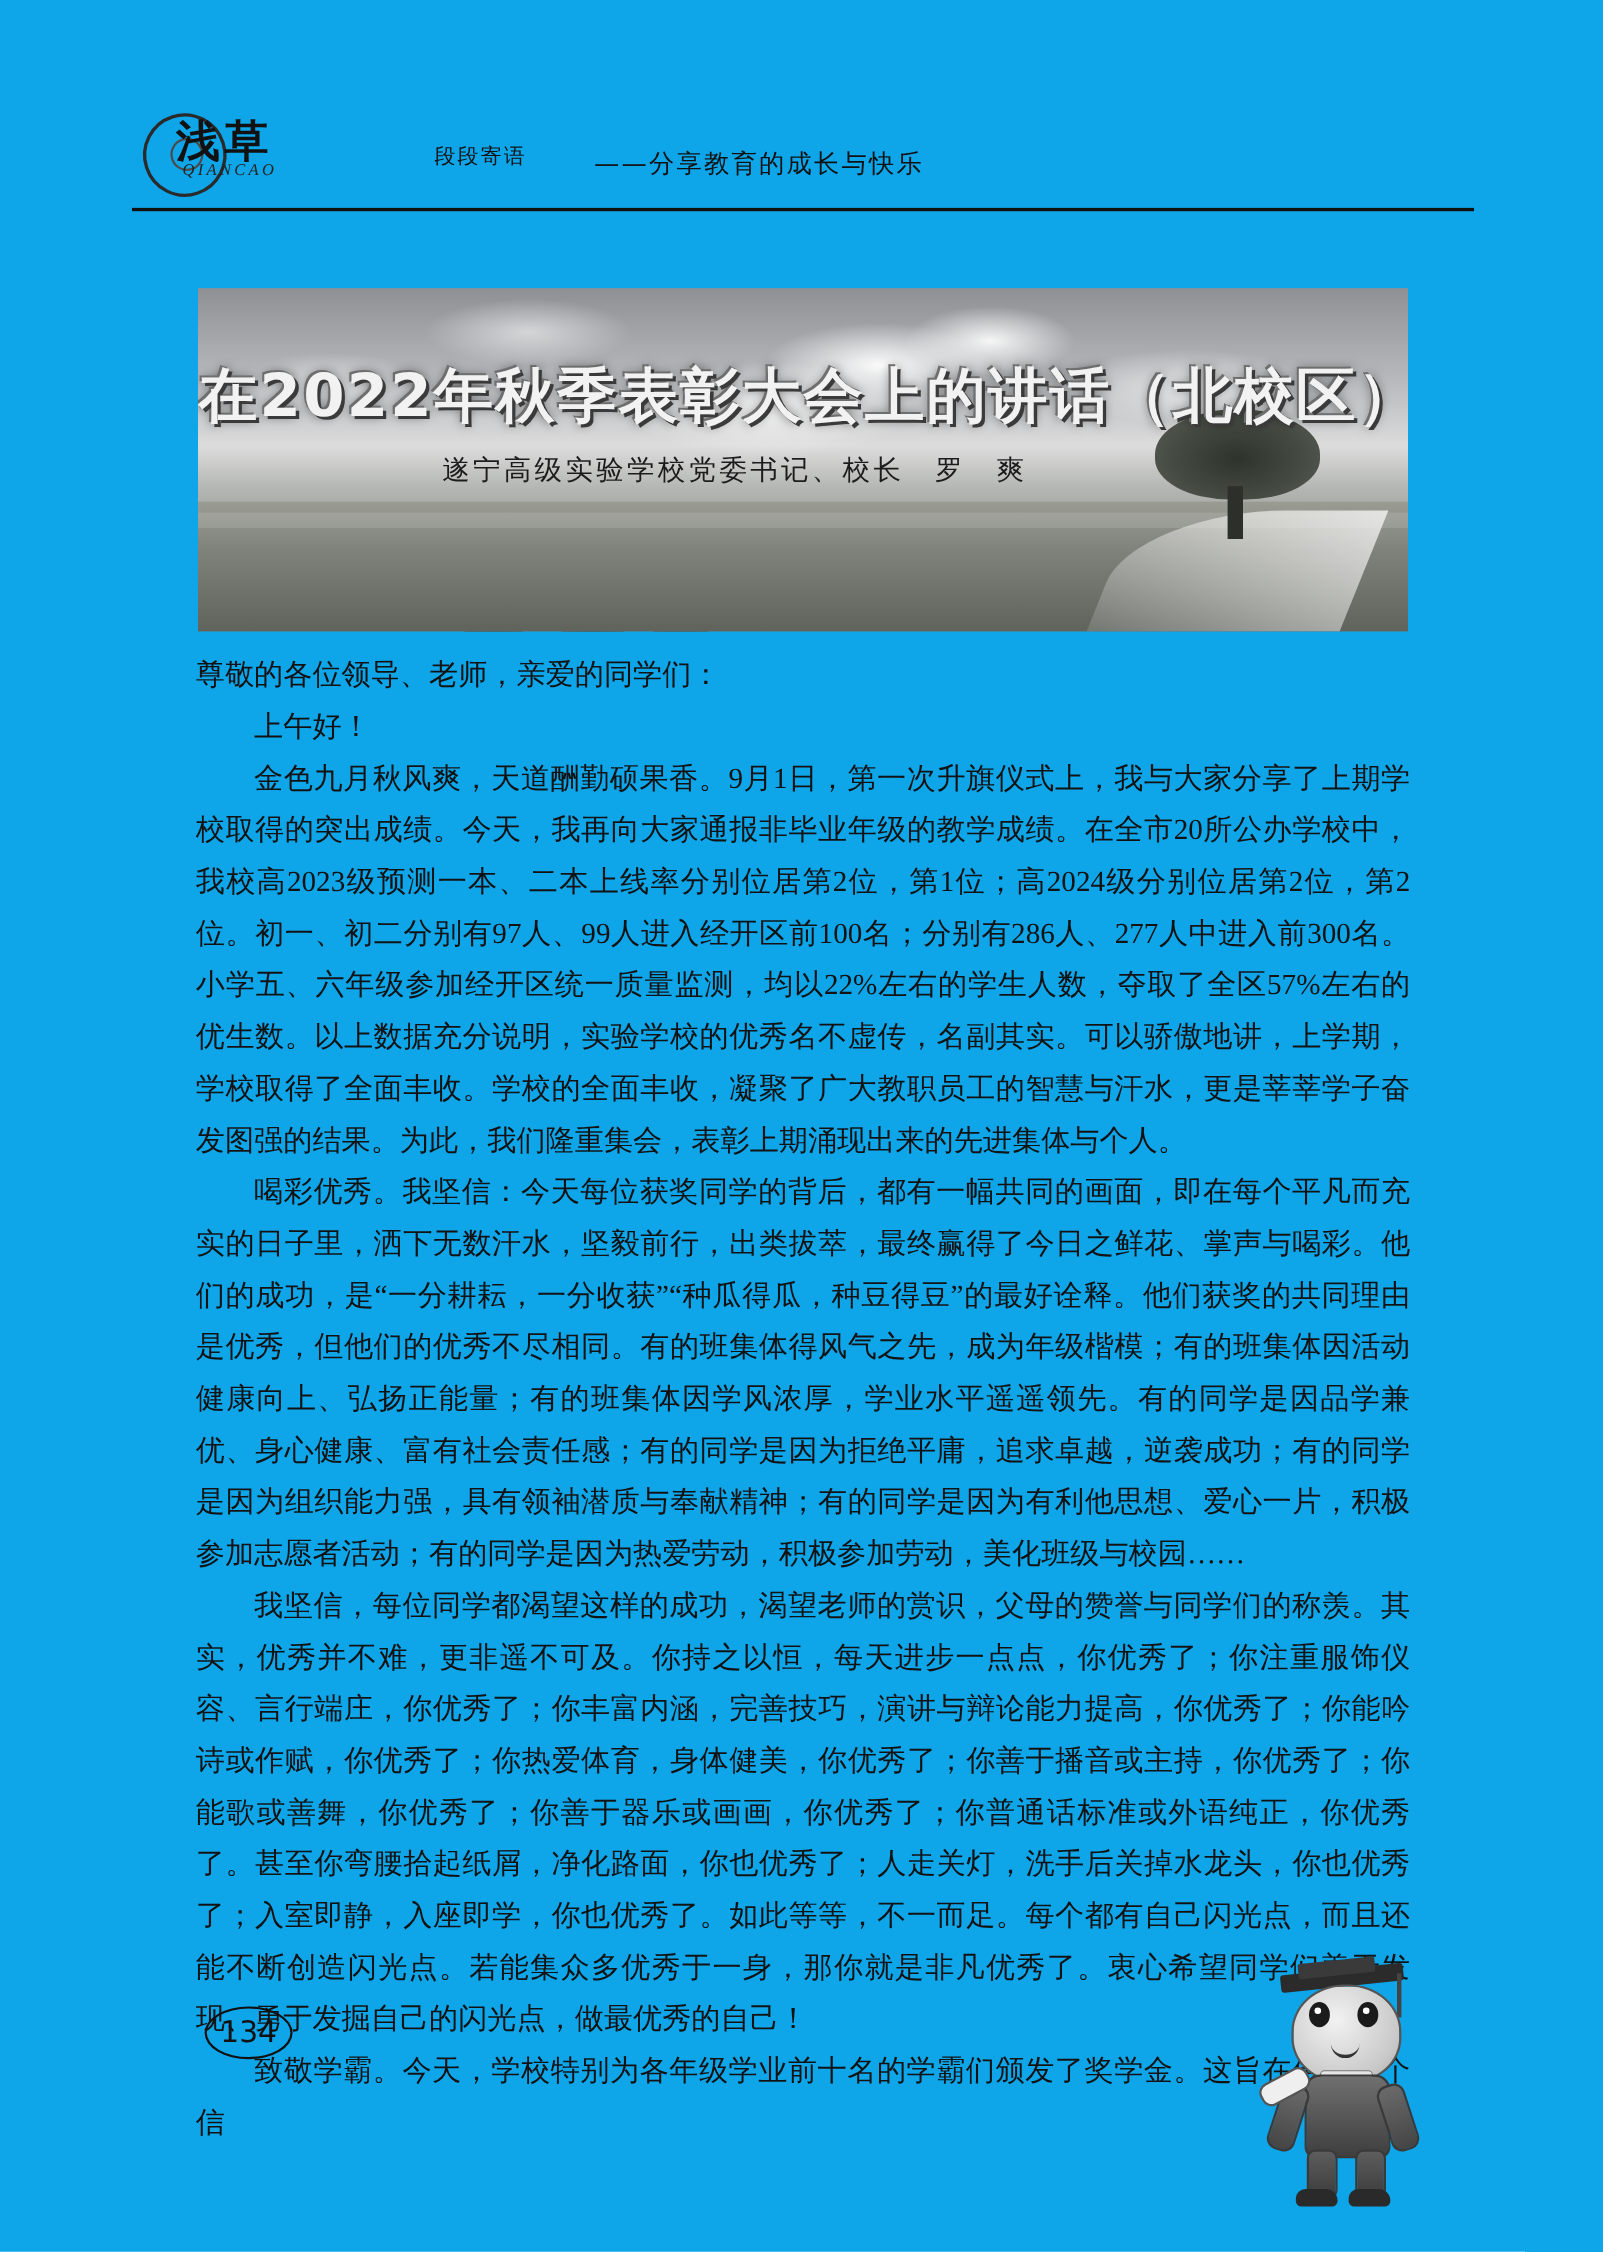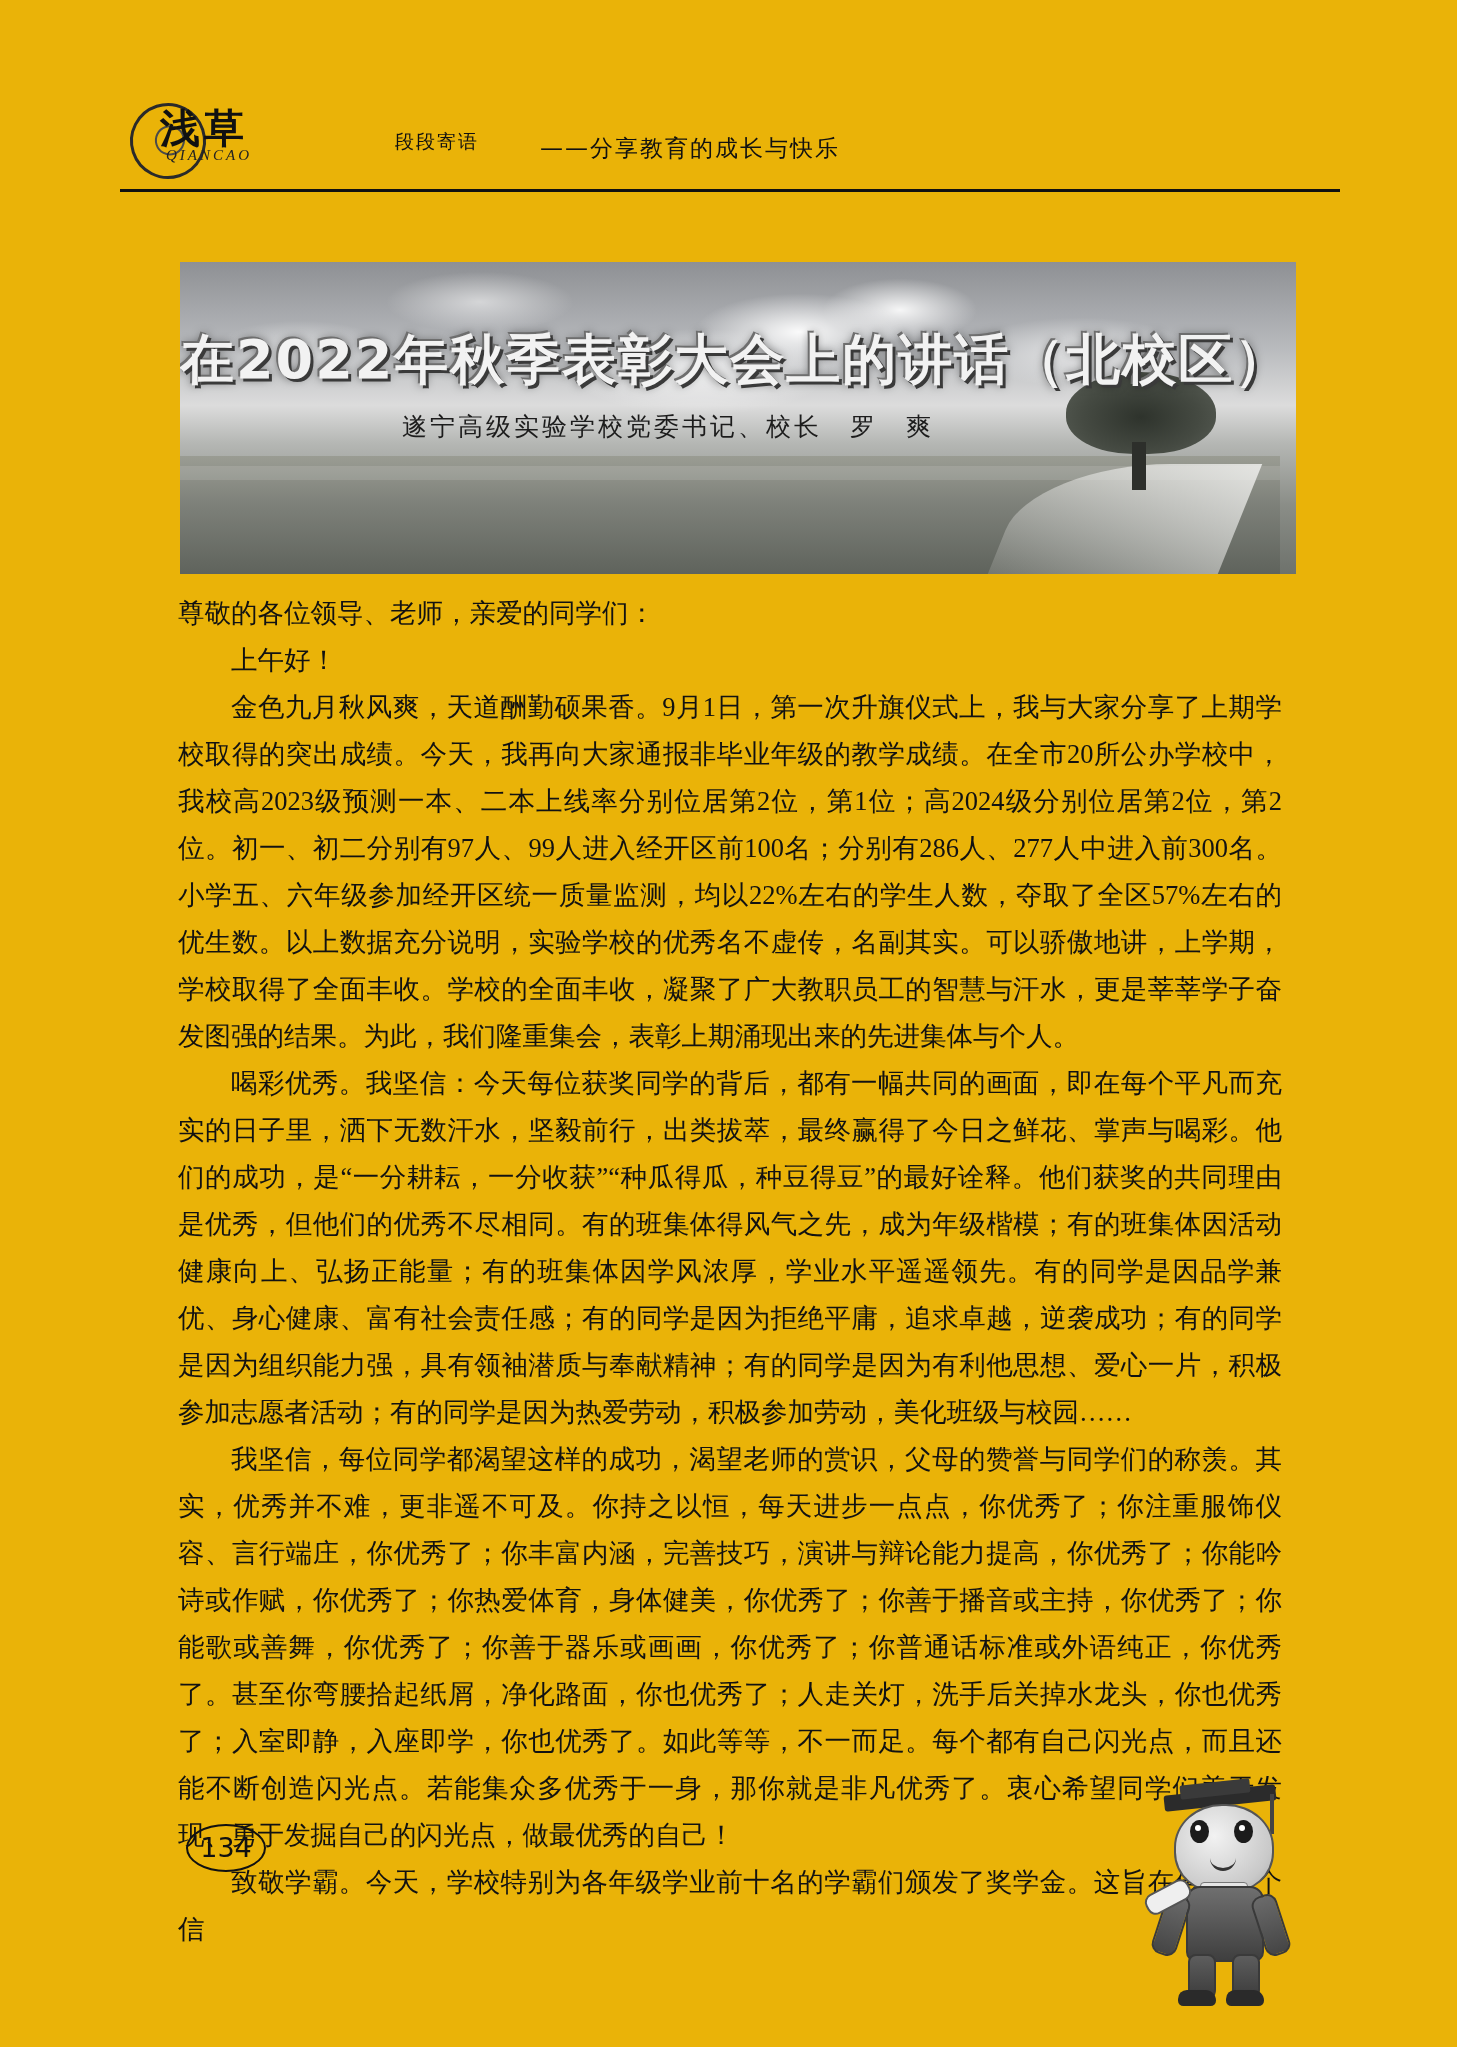--- a/index.html
+++ b/index.html
@@ -14,21 +14,21 @@
     color: #1a1a1a;
     position: relative;
     overflow: hidden;
   }
 
   .page {
     position: absolute;
     left: 0; top: 0;
     width: 1457px;
     height: 2047px;
-    background: #eab308;
+    background: #0ea5e9;
   }
 
   
   .header {
     position: absolute;
     left: 120px;
     top: 115px;
     width: 1220px;
     height: 90px;
   }
@@ -111,21 +111,20 @@
 
   
   .banner {
     position: absolute;
     left: 180px;
     top: 262px;
     width: 1100px;
     height: 312px;
     overflow: hidden;
     background: linear-gradient(to bottom, #8e9094 0%, #b9bbbe 28%, #dcdcdc 46%, #b5b7b4 58%, #8a8d87 78%, #6e726c 100%);
-    padding-left: 16px;
   }
   .sky-clouds {
     position: absolute;
     left: 0; top: 0;
     width: 1100px;
     height: 200px;
     background:
       radial-gradient(ellipse 150px 55px at 620px 70px, rgba(255,255,255,0.95) 0%, rgba(255,255,255,0) 70%),
       radial-gradient(ellipse 110px 45px at 720px 48px, rgba(255,255,255,0.9) 0%, rgba(255,255,255,0) 70%),
       radial-gradient(ellipse 180px 60px at 520px 110px, rgba(255,255,255,0.7) 0%, rgba(255,255,255,0) 72%),

